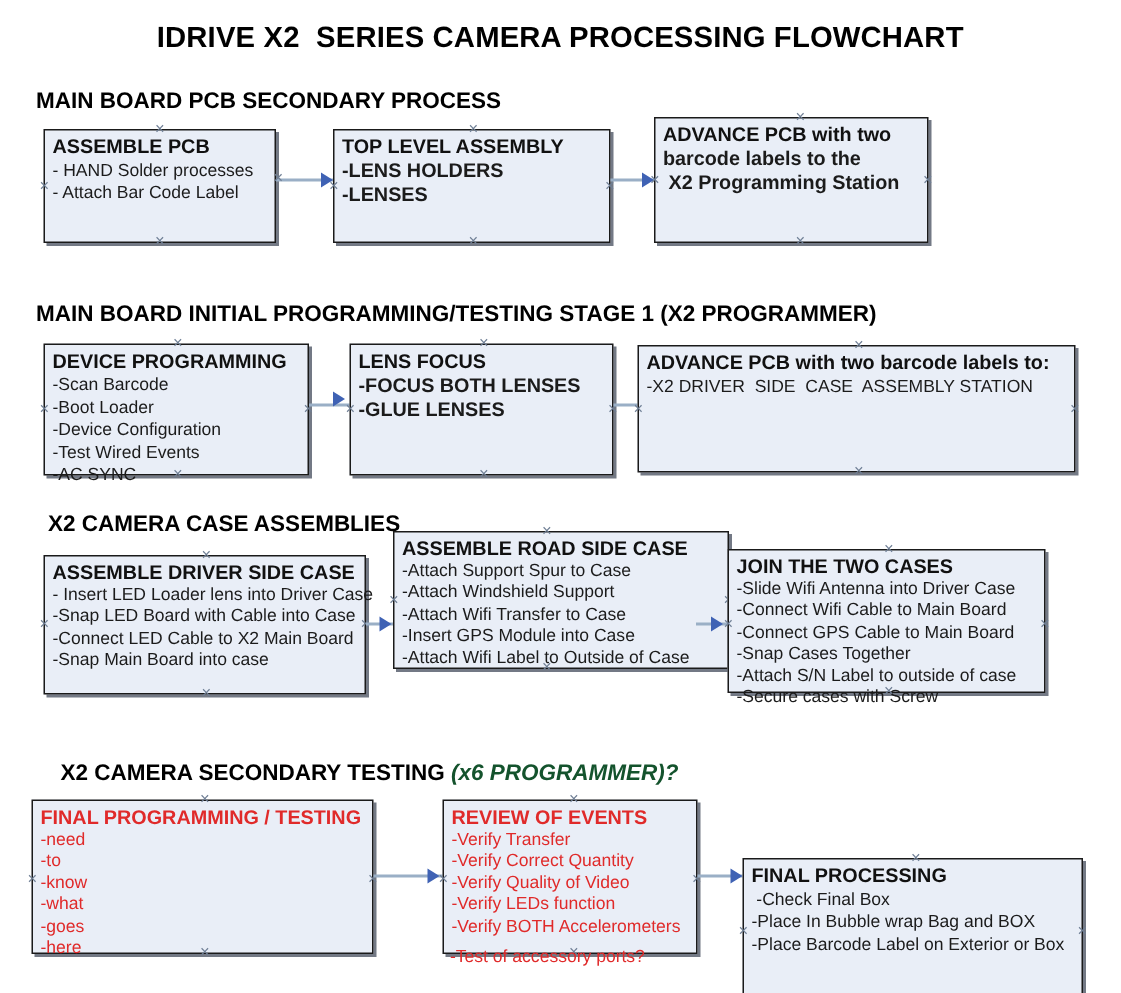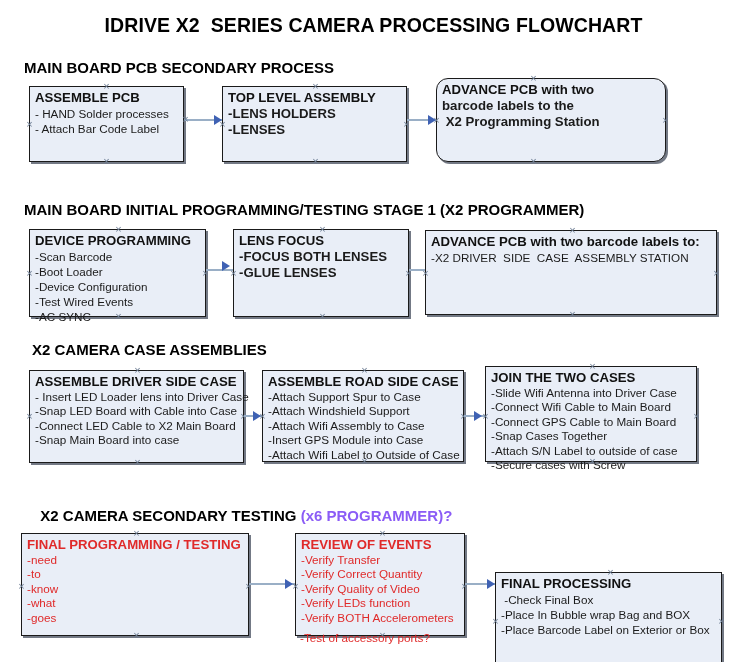--- a/index.html
+++ b/index.html
@@ -30,21 +30,22 @@
     white-space: pre;
   }
   .section-header {
     position: absolute;
     font-size: 15px;
     font-weight: bold;
     color: #000000;
     white-space: pre;
   }
   .section-header .accent {
-    color: #8b5cf6;
+    color: #14532d;
+    font-style: italic;
   }
 
   
   .flowbox {
     position: absolute;
     background: #e9eef7;
     border: 1px solid #1a1a1a;
     box-sizing: border-box;
     box-shadow: 2px 2px 0 0 rgba(90, 98, 112, 0.85);
     padding: 3px 4px 3px 5px;
@@ -140,21 +141,21 @@
   <div class="bx-line">-LENSES</div>
   <span class="handle" style="left:88px; top:-5px;"></span>
   <span class="handle" style="left:88px; bottom:-5px;"></span>
   <span class="handle" style="left:-5px; top:33px;"></span>
   <span class="handle" style="right:-5px; top:33px;"></span>
 </div>
 
 <div class="connector" style="left:407px; top:119px; width:29px;"></div>
 <span class="arrowhead" style="left:428px; top:115px;"></span>
 
-<div class="flowbox allbold" style="left:436px; top:78px; width:230px; height:84px;border-radius:12px;">
+<div class="flowbox allbold" style="left:436px; top:78px; width:183px; height:84px;">
   <div class="bx-title">ADVANCE PCB with two</div>
   <div class="bx-line">barcode labels to the</div>
   <div class="bx-line"> X2 Programming Station</div>
   <span class="handle" style="left:92px; top:-5px;"></span>
   <span class="handle" style="left:92px; bottom:-5px;"></span>
   <span class="handle" style="left:-5px; top:37px;"></span>
   <span class="handle" style="right:-5px; top:37px;"></span>
 </div>
 
 <div class="section-header" style="left:24px; top:201px;">MAIN BOARD INITIAL PROGRAMMING/TESTING STAGE 1 (X2 PROGRAMMER)</div>
@@ -207,25 +208,25 @@
   <div class="bx-line">-Snap Main Board into case</div>
   <span class="handle" style="left:103px; top:-5px;"></span>
   <span class="handle" style="left:103px; bottom:-5px;"></span>
   <span class="handle" style="left:-5px; top:41px;"></span>
   <span class="handle" style="right:-5px; top:41px;"></span>
 </div>
 
 <div class="connector" style="left:244px; top:415px; width:24px;"></div>
 <span class="arrowhead" style="left:253px; top:411px;"></span>
 
-<div class="flowbox tight" style="left:262px; top:370px; width:202px; height:92px;">
+<div class="flowbox tight" style="left:262px; top:354px; width:224px; height:92px;">
   <div class="bx-title">ASSEMBLE ROAD SIDE CASE</div>
   <div class="bx-line">-Attach Support Spur to Case</div>
   <div class="bx-line">-Attach Windshield Support</div>
-  <div class="bx-line">-Attach Wifi Assembly to Case</div>
+  <div class="bx-line">-Attach Wifi Transfer to Case</div>
   <div class="bx-line">-Insert GPS Module into Case</div>
   <div class="bx-line">-Attach Wifi Label to Outside of Case</div>
   <span class="handle" style="left:97px; top:-5px;"></span>
   <span class="handle" style="left:97px; bottom:-5px;"></span>
   <span class="handle" style="left:-5px; top:41px;"></span>
   <span class="handle" style="right:-5px; top:41px;"></span>
 </div>
 
 <div class="connector" style="left:464px; top:415px; width:24px;"></div>
 <span class="arrowhead" style="left:474px; top:411px;"></span>
@@ -248,20 +249,21 @@
   <span>X2 CAMERA SECONDARY TESTING </span><span class="accent">(x6 PROGRAMMER)?</span>
 </div>
 
 <div class="flowbox red tight" style="left:21px; top:533px; width:228px; height:103px;">
   <div class="bx-title">FINAL PROGRAMMING / TESTING</div>
   <div class="bx-line">-need</div>
   <div class="bx-line">-to</div>
   <div class="bx-line">-know</div>
   <div class="bx-line">-what</div>
   <div class="bx-line">-goes</div>
+  <div class="bx-line">-here</div>
   <span class="handle" style="left:110px; top:-5px;"></span>
   <span class="handle" style="left:110px; bottom:-5px;"></span>
   <span class="handle" style="left:-5px; top:48px;"></span>
   <span class="handle" style="right:-5px; top:48px;"></span>
 </div>
 
 <div class="connector" style="left:249px; top:583px; width:48px;"></div>
 <span class="arrowhead" style="left:285px; top:579px;"></span>
 
 <div class="flowbox red tight" style="left:295px; top:533px; width:170px; height:103px;">

